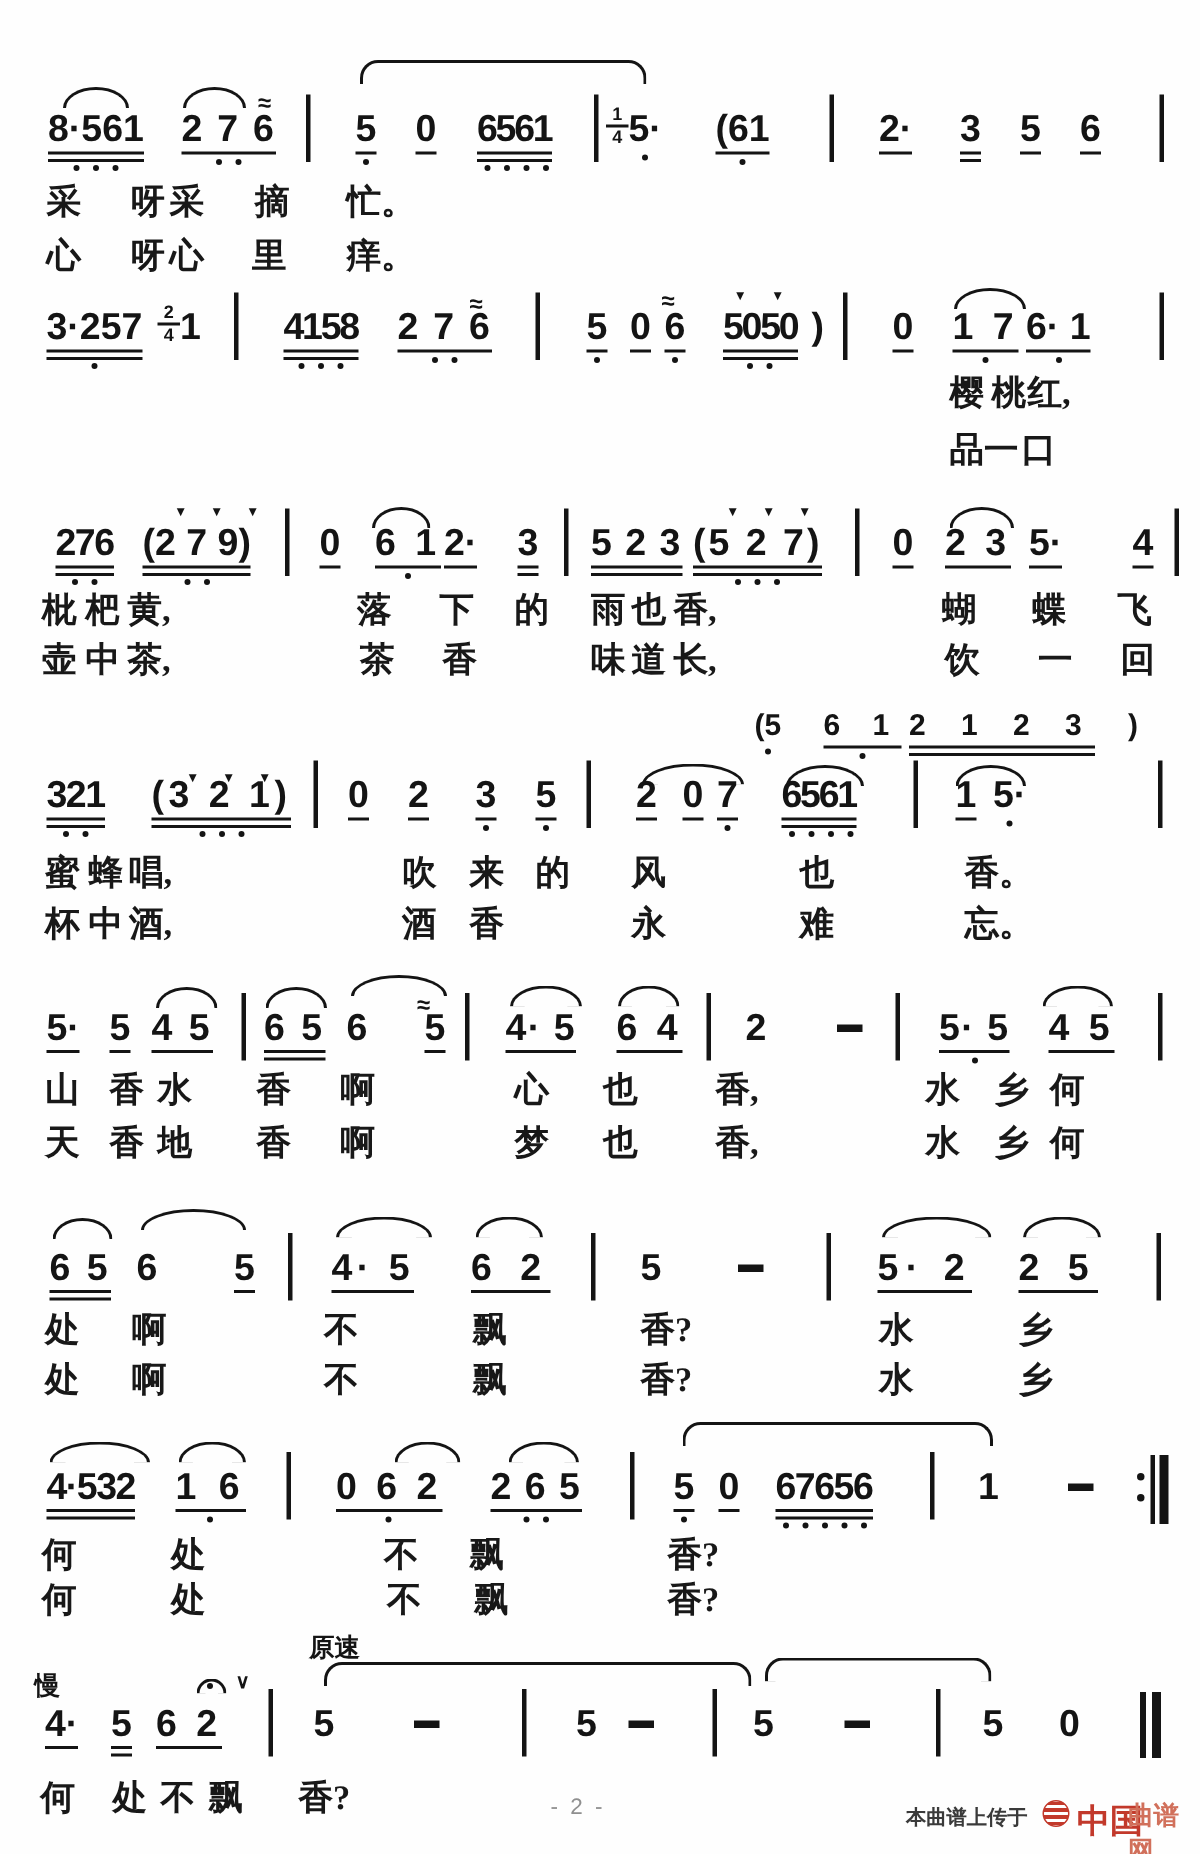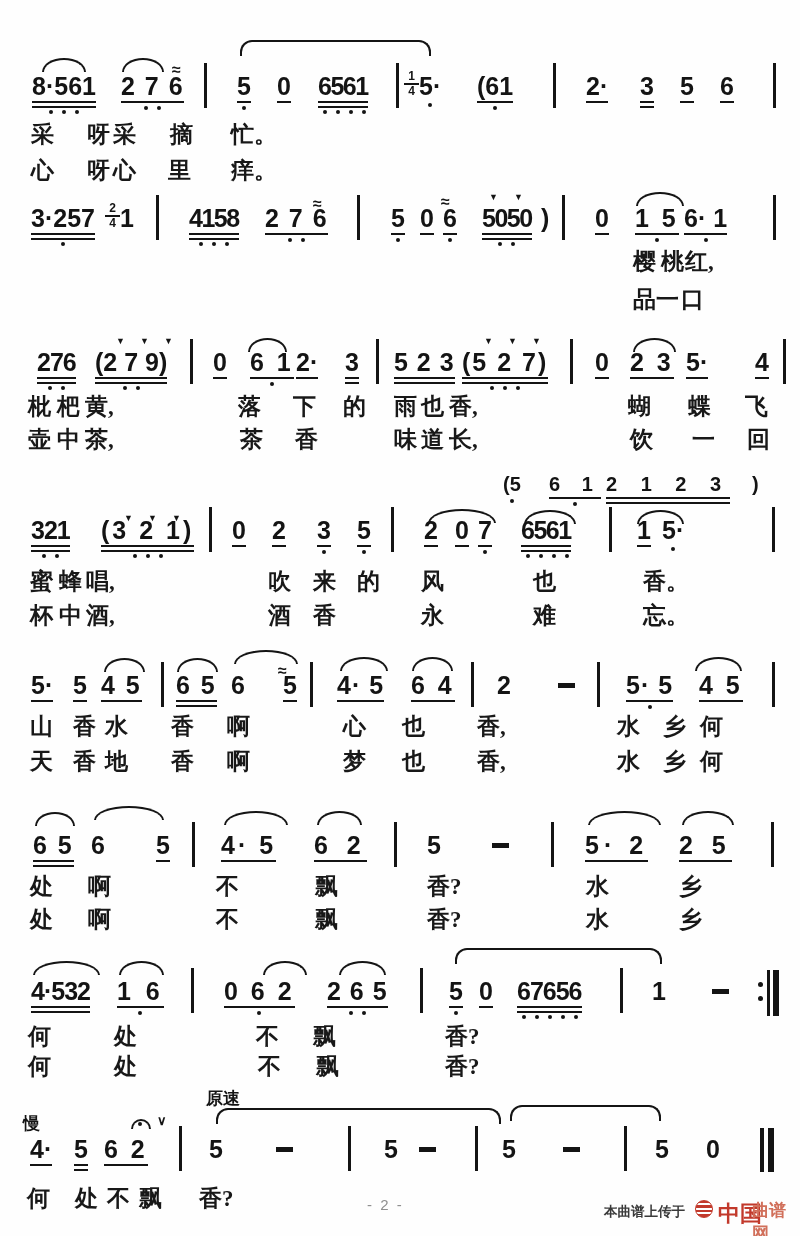--- a/index.html
+++ b/index.html
@@ -97,21 +97,21 @@
     <div class="tok" style="left: 189px; top: 205px; letter-spacing: -1.5px;"><div class="tx">4158</div><div class="ul" style="top: 28px;"></div><div class="ul" style="top: 33px;"></div><div class="ndots" style="top: 37px;"><span class="nd"></span><span class="nd"></span><span class="nd"></span></div></div>
     <div class="tok" style="left: 265px; top: 205px; letter-spacing: 1.5px;"><div class="tx">2 7 6</div><div class="ul" style="top: 28px;"></div><div class="ndots" style="top: 33px;"><span class="nd"></span><span class="nd"></span></div></div>
     <div class="bar" style="left: 357px; top: 195px;"></div>
     <div class="tok" style="left: 391px; top: 205px;"><div class="tx">5</div><div class="ul" style="top: 28px;"></div><div class="ndots" style="top: 33px;"><span class="nd"></span></div></div>
     <div class="tok" style="left: 420px; top: 205px;"><div class="tx">0</div><div class="ul" style="top: 28px;"></div></div>
     <div class="tok" style="left: 443px; top: 205px;"><div class="tx">6</div><div class="ul" style="top: 28px;"></div><div class="ndots" style="top: 33px;"><span class="nd"></span></div></div>
     <div class="tok" style="left: 482px; top: 205px; letter-spacing: -1.5px;"><div class="tx">5050</div><div class="ul" style="top: 28px;"></div><div class="ul" style="top: 33px;"></div><div class="ndots" style="top: 37px;"><span class="nd"></span><span class="nd"></span></div></div>
     <div class="tok" style="left: 541px; top: 205px;"><div class="tx">)</div></div>
     <div class="bar" style="left: 562px; top: 195px;"></div>
     <div class="tok" style="left: 595px; top: 205px;"><div class="tx">0</div><div class="ul" style="top: 28px;"></div></div>
-    <div class="tok" style="left: 635px; top: 205px; letter-spacing: 3px;"><div class="tx">1 5</div><div class="ul" style="top: 28px;"></div><div class="ndots" style="top: 33px;"><span class="nd"></span></div></div>
+    <div class="tok" style="left: 635px; top: 205px; letter-spacing: 3px;"><div class="tx">1 7</div><div class="ul" style="top: 28px;"></div><div class="ndots" style="top: 33px;"><span class="nd"></span></div></div>
     <div class="tok" style="left: 684px; top: 205px;"><div class="tx">6· 1</div><div class="ul" style="top: 28px;"></div><div class="ndots" style="top: 33px;"><span class="nd"></span></div></div>
     <div class="bar" style="left: 773px; top: 195px;"></div>
     <div class="arc" style="left: 636px; top: 192px; width: 44px;"></div>
     <div class="mk tr" style="left: 313px; top: 196px;">≈</div>
     <div class="mk tr" style="left: 441px; top: 194px;">≈</div>
     <div class="mk acc" style="left: 489px; top: 193px;">▼</div>
     <div class="mk acc" style="left: 514px; top: 193px;">▼</div>
     <div class="lyr" style="left: 633px; top: 249px;">樱</div>
     <div class="lyr" style="left: 661px; top: 249px;">桃</div>
     <div class="lyr" style="left: 685px; top: 249px;">红,</div>

